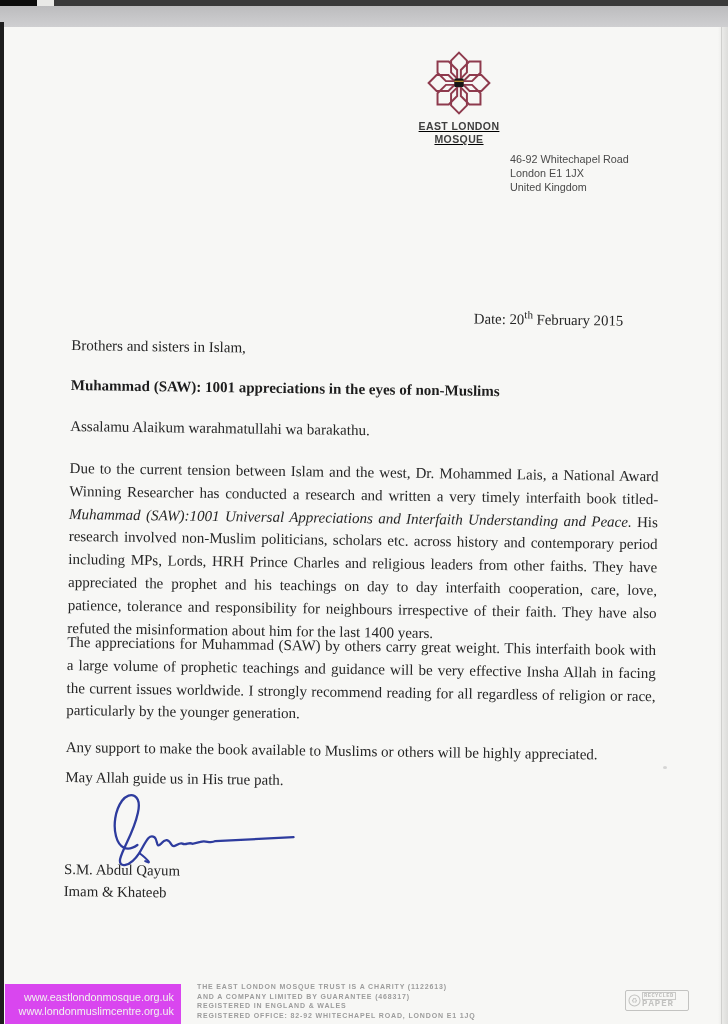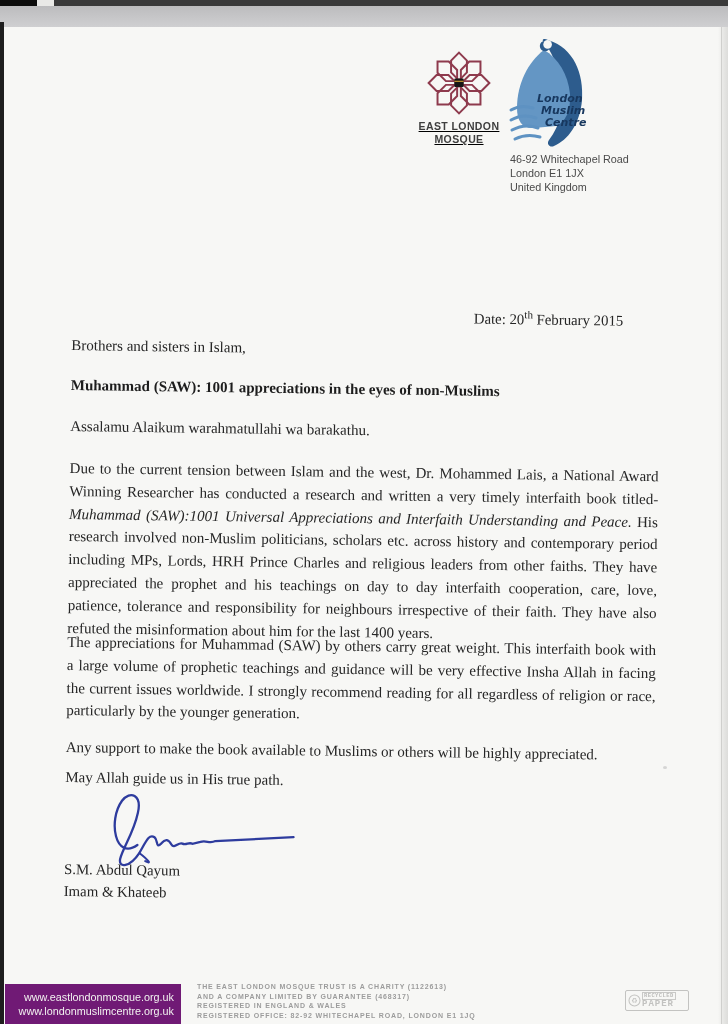--- a/index.html
+++ b/index.html
@@ -48,21 +48,21 @@
     text-align:justify;margin:0;}
   .p1{top:457px;}
   .p2{top:631px;}
   .p3{top:736px;text-align:left;}
   .closing{position:absolute;left:72px;top:769px;font-size:15px;}
   .signature{position:absolute;left:105px;top:786px;}
   .signatory-name{position:absolute;left:72px;top:861px;font-size:14.8px;}
   .signatory-title{position:absolute;left:72px;top:883px;font-size:14.8px;}
 
   
-  .footer-box{position:absolute;left:5px;top:984px;width:176px;height:40px;background:#701a75;
+  .footer-box{position:absolute;left:5px;top:984px;width:176px;height:40px;background:#d946ef;
     display:flex;flex-direction:column;justify-content:center;align-items:flex-end;padding-right:7px;box-sizing:border-box;}
   .footer-url{font-size:10.8px;color:#f2f2f0;line-height:14.5px;}
   .legal-block{position:absolute;left:197px;top:982px;}
   .legal-line{font-size:7px;letter-spacing:.85px;color:#9c9c9c;line-height:9.6px;font-weight:600;}
   .recycled-badge{position:absolute;left:625px;top:990px;width:64px;height:21px;
     border:1.5px solid #c3c3c1;border-radius:2px;display:flex;align-items:center;padding:1px 2px;box-sizing:border-box;color:#bcbcba;}
   .recycled-text{display:flex;flex-direction:column;line-height:1;margin-left:1px;font-family:Liberation Mono, monospace;}
   .recycled-line1{font-size:5.5px;letter-spacing:.4px;font-weight:700;border:1px solid #c9c9c7;padding:0 1px;}
   .recycled-line2{font-size:9px;font-weight:700;letter-spacing:1px;color:#c2c2c0;}
 </style>
@@ -98,41 +98,20 @@
         <rect x="43" y="43" width="14" height="13" rx="1" fill="#161616"></rect>
         <rect x="43" y="46.5" width="14" height="2" fill="#b98c2f"></rect>
       </g>
     </svg>
     <div class="elm-label">
       <div>EAST LONDON</div>
       <div>MOSQUE</div>
     </div>
   </div>
 
-  <div class="lmc-logo">
-    <svg width="80" height="112" viewBox="0 0 80 112">
-      <path d="M40,2 C66,10 76,36 74,62 C72,86 60,102 46,108 C42,110 38,106 41,102 C52,88 58,66 53,44 C49,26 43,12 36,5 C33,1 36,0 40,2 Z" fill="#2d5c8d"></path>
-      <path d="M36,12 C20,24 9,46 9,70 C9,84 15,91 26,90 L48,88 C58,84 63,72 62,56 C60,36 50,20 36,12 Z" fill="#6496c4"></path>
-      <g>
-        <circle cx="37" cy="8" r="5.2" fill="#2d5c8d"></circle>
-        <circle cx="39.6" cy="6.4" r="4.3" fill="#f7f7f5"></circle>
-      </g>
-      <g stroke="#5e92c2" stroke-width="3" fill="none" stroke-linecap="round">
-        <path d="M3,72 Q13,66 25,70"></path>
-        <path d="M3,82 Q15,75 28,80"></path>
-        <path d="M4,92 Q17,85 30,90"></path>
-        <path d="M7,101 Q19,95 32,99"></path>
-      </g>
-      <g font-family="DejaVu Sans, sans-serif" font-style="italic" font-weight="bold" font-size="11" fill="#17375e">
-        <text x="29" y="64">London</text>
-        <text x="33" y="76">Muslim</text>
-        <text x="37" y="88">Centre</text>
-      </g>
-    </svg>
-  </div>
 
   <div class="address-block">
     <div>46-92 Whitechapel Road</div>
     <div>London E1 1JX</div>
     <div>United Kingdom</div>
   </div>
 
 
   <div class="letter">
     <div class="date-line">

